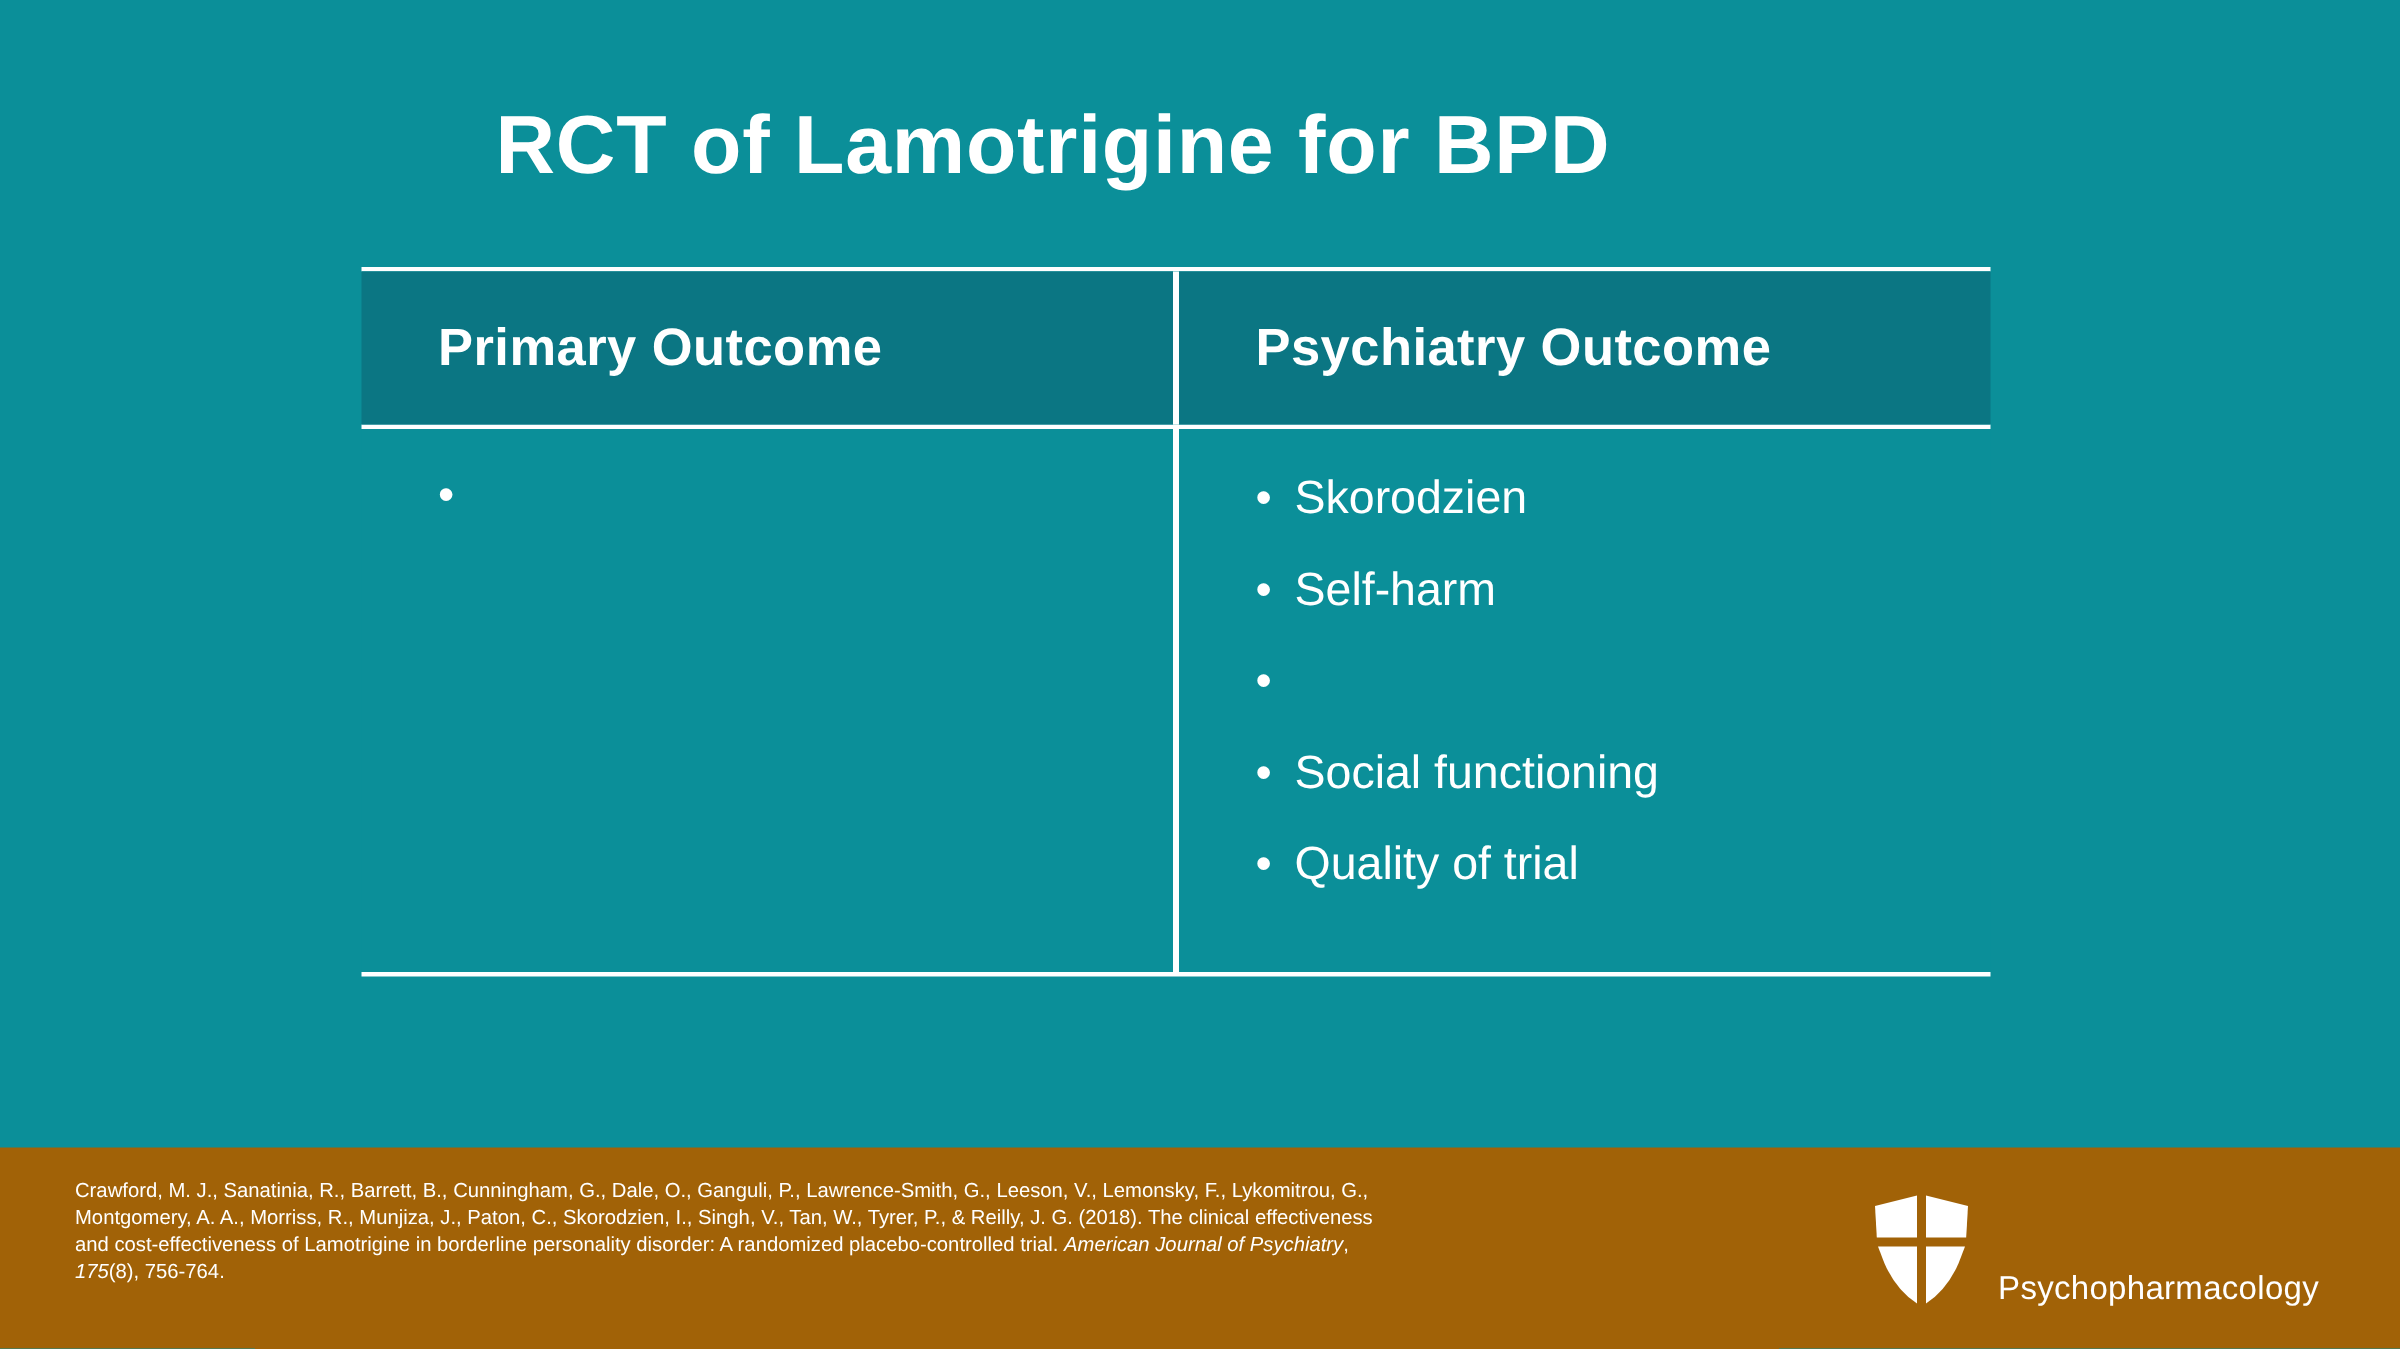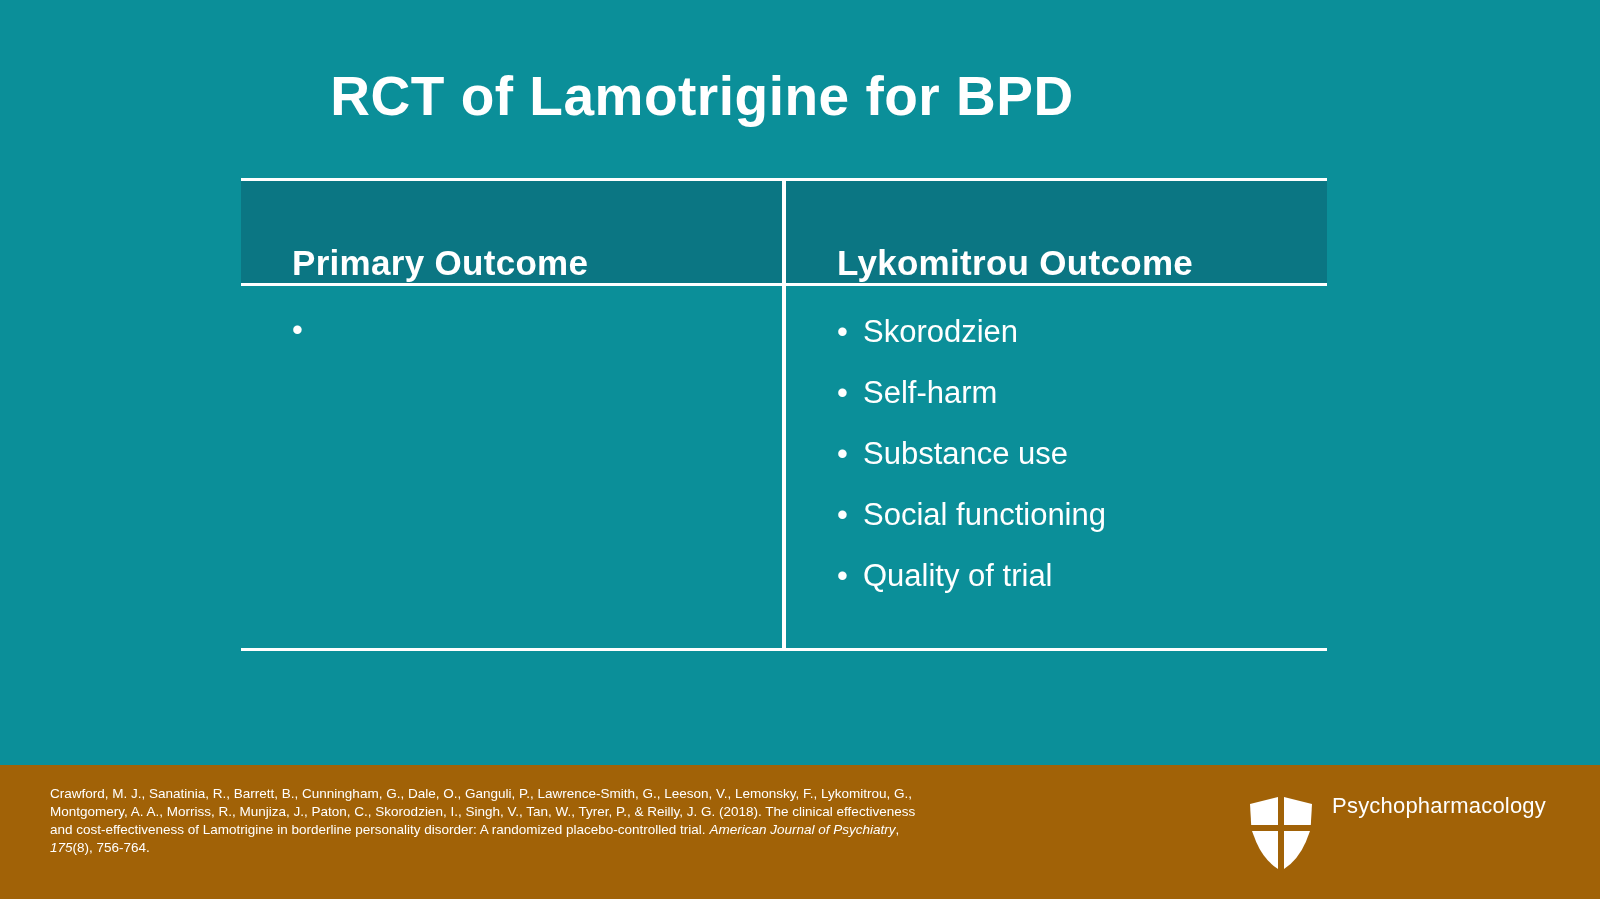--- a/index.html
+++ b/index.html
@@ -54,21 +54,21 @@
   }
 
   .header-row {
     display: flex;
     height: 102px;
     background: #0b8f99;
   }
   .header-cell {
     background: #0b7683;
     display: flex;
-    align-items: flex-end;
+    align-items: center;
     box-sizing: border-box;
   }
   .header-cell.left {
     width: 541px;
     padding-left: 51px;
   }
   .header-gap {
     width: 4px;
     background: #ffffff;
   }
@@ -160,21 +160,21 @@
   }
   .citation .ital {
     font-style: italic;
   }
 
   .brand {
     position: absolute;
     right: 54px;
     top: 27px;
     display: flex;
-    align-items: flex-start;
+    align-items: flex-end;
     gap: 18px;
   }
   .brand-mark {
     width: 66px;
     height: 80px;
     flex: none;
   }
   .brand-text {
     color: #ffffff;
     font-size: 22px;
@@ -196,21 +196,21 @@
   <div class="outcome-table">
 
     <div class="table-rule"></div>
 
     <div class="header-row">
       <div class="header-cell left">
         <span class="cell-text">Primary Outcome</span>
       </div>
       <div class="header-gap"></div>
       <div class="header-cell right">
-        <span class="cell-text">Lykomitrou Outcome</span>
+        <span class="cell-text">Psychiatry Outcome</span>
       </div>
     </div>
 
     <div class="header-underline"></div>
 
     <div class="body-row">
       <div class="body-cell left">
         <ul class="bullets left-list">
           <li>
             <span class="bullet-dot">•</span>
@@ -225,21 +225,20 @@
           <li>
             <span class="bullet-dot">•</span>
             <span class="bullet-text">Skorodzien</span>
           </li>
           <li>
             <span class="bullet-dot">•</span>
             <span class="bullet-text">Self-harm</span>
           </li>
           <li>
             <span class="bullet-dot">•</span>
-            <span class="bullet-text">Substance use</span>
           </li>
           <li>
             <span class="bullet-dot">•</span>
             <span class="bullet-text">Social functioning</span>
           </li>
           <li>
             <span class="bullet-dot">•</span>
             <span class="bullet-text">Quality of trial</span>
           </li>
         </ul>

